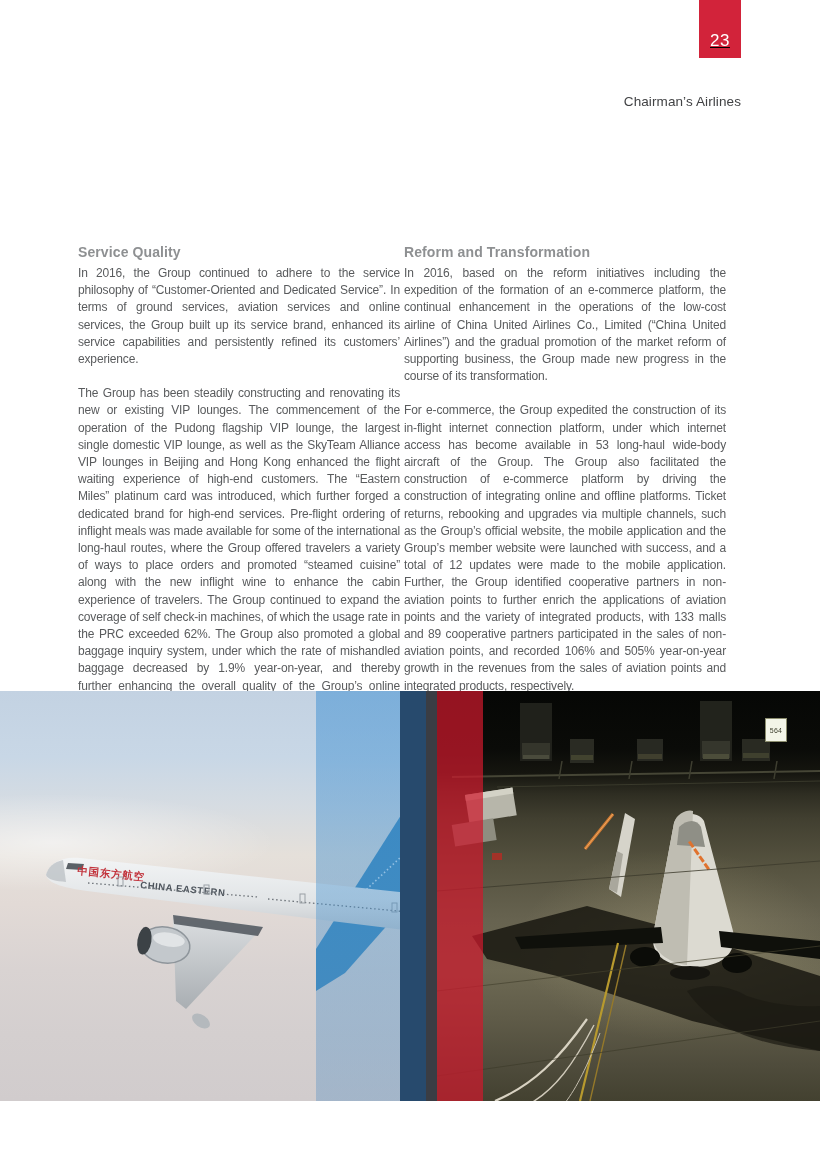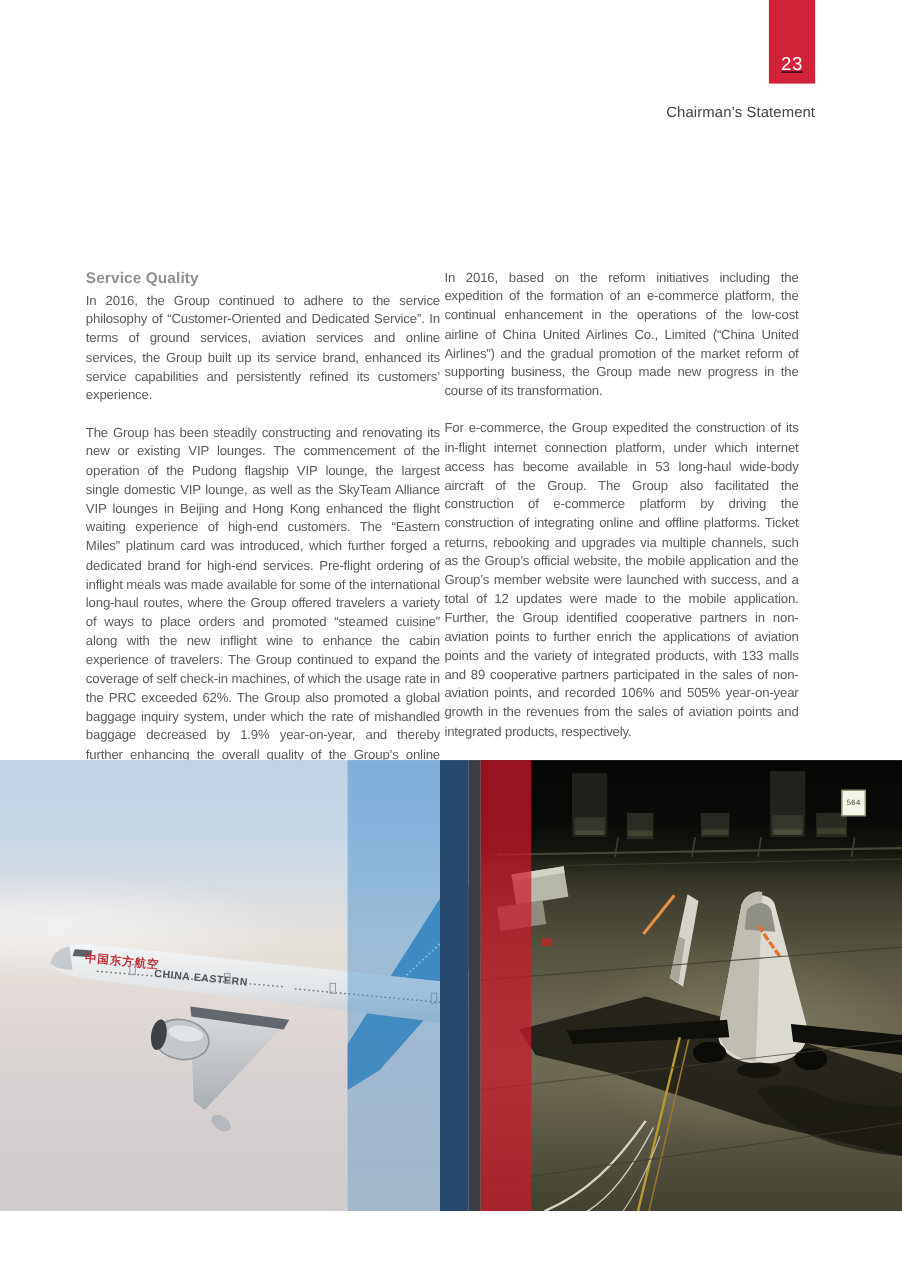--- a/index.html
+++ b/index.html
@@ -7,21 +7,21 @@
   .page {
     position:relative;
     width:820px; height:1159px;
     background:#ffffff;
     overflow:hidden;
     font-family:"Liberation Sans", sans-serif;
   }
 
   
   .pagenum-box {
-    position:absolute; left:699px; top:0; width:42px; height:76px;
+    position:absolute; left:699px; top:0; width:42px; height:58px;
     background:#d2233a;
     display:flex; align-items:flex-end; justify-content:center;
     padding-bottom:7px;
     text-decoration:underline;
   }
   .pagenum-box span { color:#ffffff; font-size:17px; letter-spacing:.5px; }
   .header-title {
     position:absolute; top:94px; right:79px;
     font-size:13.5px; color:#414244; letter-spacing:.1px;
   }
@@ -88,29 +88,30 @@
   svg { position:absolute; left:0; top:0; }
 </style>
 </head>
 <body>
 
 <div class="page">
 
   <div class="pagenum-box">
     <span>23</span>
   </div>
-  <div class="header-title">Chairman’s Statement</div>
+  <div class="header-title">Chairman’s Airlines</div>
 
   <div class="columns">
     <div class="col">
       <h2>Service Quality</h2>
       <p>In 2016, the Group continued to adhere to the service philosophy of “Customer-Oriented and Dedicated Service”. In terms of ground services, aviation services and online services, the Group built up its service brand, enhanced its service capabilities and persistently refined its customers’ experience.</p>
       <p>The Group has been steadily constructing and renovating its new or existing VIP lounges. The commencement of the operation of the Pudong flagship VIP lounge, the largest single domestic VIP lounge, as well as the SkyTeam Alliance VIP lounges in Beijing and Hong Kong enhanced the flight waiting experience of high-end customers. The “Eastern Miles” platinum card was introduced, which further forged a dedicated brand for high-end services. Pre-flight ordering of inflight meals was made available for some of the international long-haul routes, where the Group offered travelers a variety of ways to place orders and promoted “steamed cuisine” along with the new inflight wine to enhance the cabin experience of travelers. The Group continued to expand the coverage of self check-in machines, of which the usage rate in the PRC exceeded 62%. The Group also promoted a global baggage inquiry system, under which the rate of mishandled baggage decreased by 1.9% year-on-year, and thereby further enhancing the overall quality of the Group’s online services.</p>
     </div>
     <div class="col">
+      <h2>Reform and Transformation</h2>
       <p>In 2016, based on the reform initiatives including the expedition of the formation of an e-commerce platform, the continual enhancement in the operations of the low-cost airline of China United Airlines Co., Limited (“China United Airlines”) and the gradual promotion of the market reform of supporting business, the Group made new progress in the course of its transformation.</p>
       <p>For e-commerce, the Group expedited the construction of its in-flight internet connection platform, under which internet access has become available in 53 long-haul wide-body aircraft of the Group. The Group also facilitated the construction of e-commerce platform by driving the construction of integrating online and offline platforms. Ticket returns, rebooking and upgrades via multiple channels, such as the Group’s official website, the mobile application and the Group’s member website were launched with success, and a total of 12 updates were made to the mobile application. Further, the Group identified cooperative partners in non-aviation points to further enrich the applications of aviation points and the variety of integrated products, with 133 malls and 89 cooperative partners participated in the sales of non-aviation points, and recorded 106% and 505% year-on-year growth in the revenues from the sales of aviation points and integrated products, respectively.</p>
     </div>
   </div>
 
   <div class="montage">
 
     <div class="photo-left">
       <svg width="437" height="410" viewBox="0 0 437 410">
         <defs>

